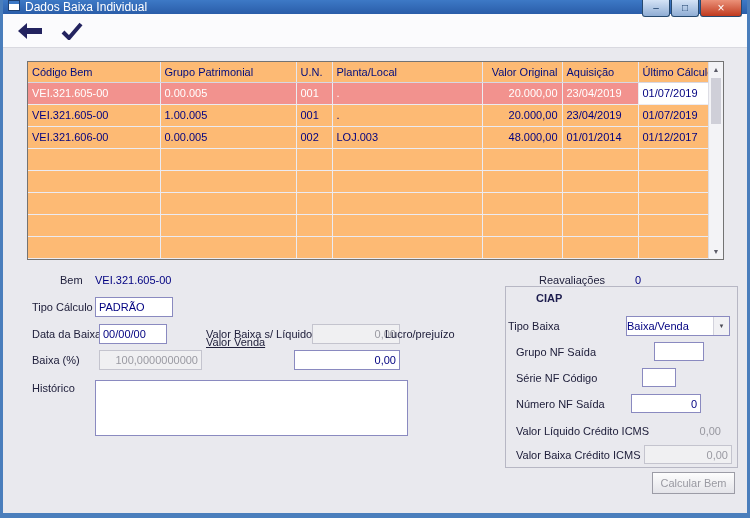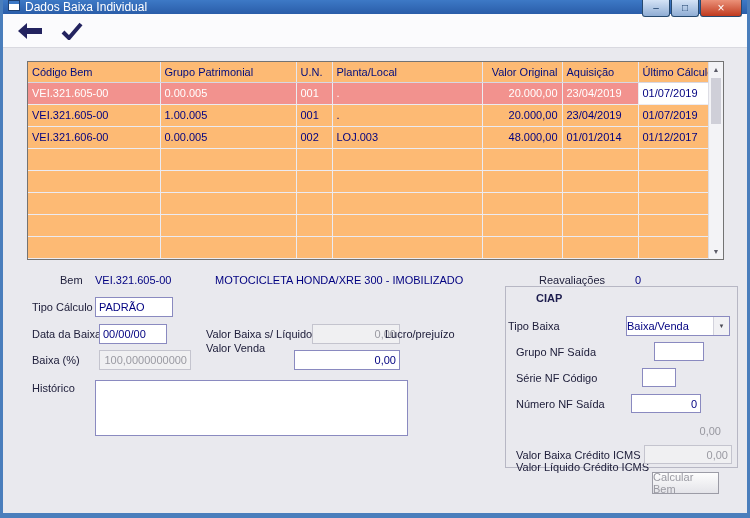--- a/index.html
+++ b/index.html
@@ -195,36 +195,35 @@
       <div class="vscroll">
         <span class="scroll-btn">▲</span>
         <span class="scroll-thumb"></span>
         <span class="scroll-space"></span>
         <span class="scroll-btn">▼</span>
       </div>
     </div>
 
     <span class="lbl" style="left:29px; top:226px;margin-left:28px;">Bem</span>
     <span class="lbl navy" style="left:92px; top:226px;">VEI.321.605-00</span>
-    <span class="lbl navy" style="left:212px; top:226px;">MOTOCICLETA HONDA/XRE 300 - IMOBILIZADO</span>
     <span class="lbl" style="left:536px; top:226px;">Reavaliações</span>
     <span class="lbl navy" style="left:632px; top:226px;">0</span>
 
     <span class="lbl" style="left:29px; top:253px;">Tipo Cálculo</span>
     <input class="tin" style="left: 92px; top: 249px; width: 78px;" value="PADRÃO">
 
     <span class="lbl" style="left:29px; top:280px;">Data da Baixa</span>
     <input class="tin" style="left: 96px; top: 276px; width: 68px;" value="00/00/00">
     <span class="lbl" style="left:203px; top:280px;">Valor Baixa s/ Líquido</span>
     <input class="tin dis num" style="left: 309px; top: 276px; width: 88px; text-align: right;" disabled="" value="0,00">
     <span class="lbl" style="left:382px; top:280px;">Lucro/prejuízo</span>
 
     <span class="lbl" style="left:29px; top:306px;">Baixa (%)</span>
-    <input class="tin dis" style="left: 96px; top: 302px; width: 92px; text-align: right;" disabled="" value="100,0000000000">
-    <span class="lbl" style="left:203px; top:294px;">Valor Venda</span>
+    <input class="tin dis" style="left: 96px; top: 302px; width: 103px; text-align: right;" disabled="" value="100,0000000000">
+    <span class="lbl" style="left:203px; top:288px;text-decoration:underline;">Valor Venda</span>
     <input class="tin" style="left: 291px; top: 302px; width: 106px; text-align: right;" value="0,00">
 
     <span class="lbl" style="left:29px; top:334px;">Histórico</span>
     <textarea class="hist" style="left: 92px; top: 332px; width: 313px; height: 56px;"></textarea>
 
     <div class="groupbox" style="left:502px; top:238px; width:233px; height:182px;">
       <span class="gb-title">CIAP</span>
 
       <span class="lbl" style="left:2px; top:33px;">Tipo Baixa</span>
       <div class="combo" style="left:120px; top:29px; width:104px;">
@@ -234,25 +233,25 @@
 
       <span class="lbl" style="left:10px; top:59px;">Grupo NF Saída</span>
       <input class="tin" style="left: 148px; top: 55px; width: 50px; height: 19px;" value="">
 
       <span class="lbl" style="left:10px; top:85px;">Série NF Código</span>
       <input class="tin" style="left: 136px; top: 81px; width: 34px; height: 19px;" value="">
 
       <span class="lbl" style="left:10px; top:111px;">Número NF Saída</span>
       <input class="tin" style="left: 125px; top: 107px; width: 70px; height: 19px; text-align: right;" value="0">
 
-      <span class="lbl" style="left:10px; top:138px;margin-top:36px;">Valor Líquido Crédito ICMS</span>
+      <span class="lbl" style="left:10px; top:138px;">Valor Líquido Crédito ICMS</span>
       <span class="lbl gray" style="right:16px; top:138px;">0,00</span>
 
       <span class="lbl" style="left:10px; top:162px;">Valor Baixa Crédito ICMS</span>
       <input class="tin dis" style="left: 138px; top: 158px; width: 88px; height: 19px; text-align: right;" disabled="" value="0,00">
     </div>
 
-    <div class="btn" style="left:649px; top:424px; width:67px; height:22px;">
+    <div class="btn" style="left:649px; top:424px; width:83px; height:22px;">
       <span>Calcular Bem</span>
     </div>
 
   </div>
 </div>
 
 </body></html>

